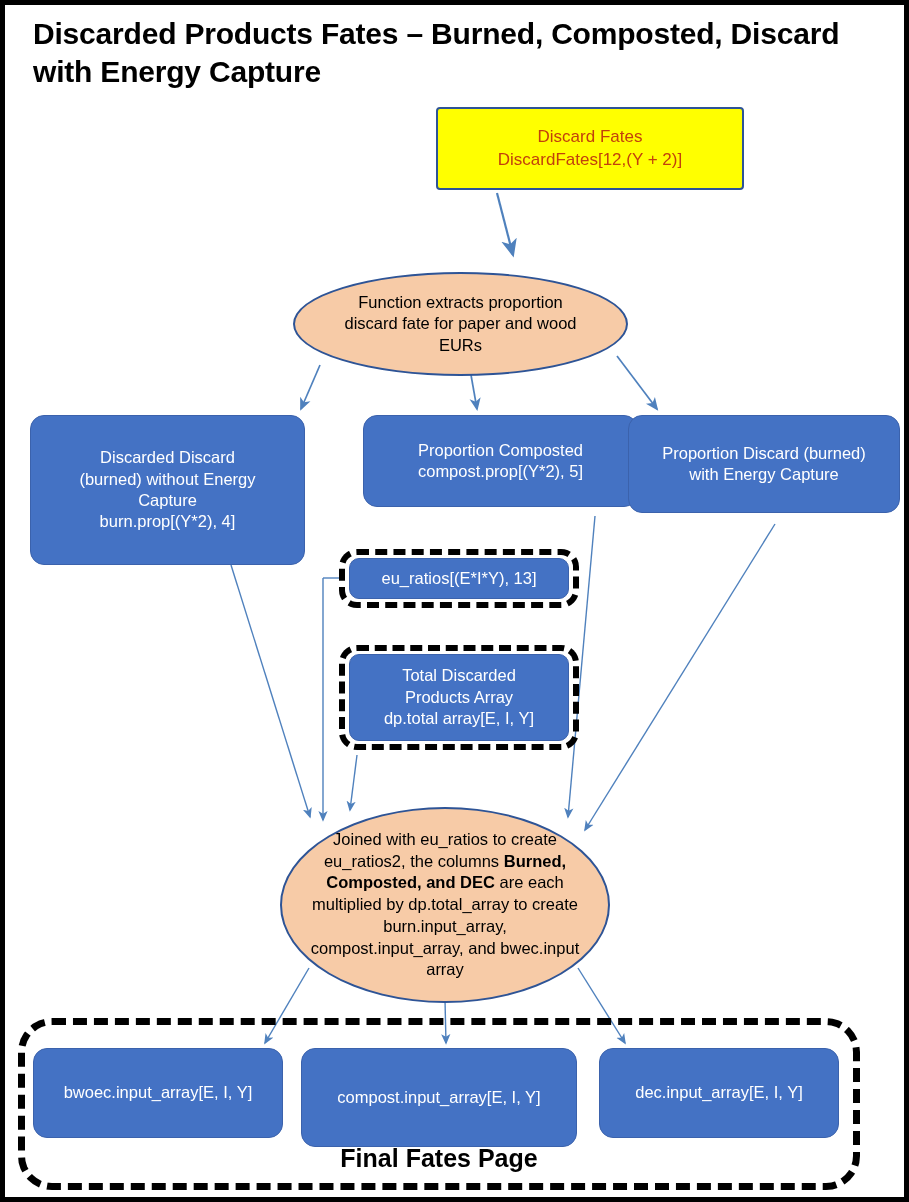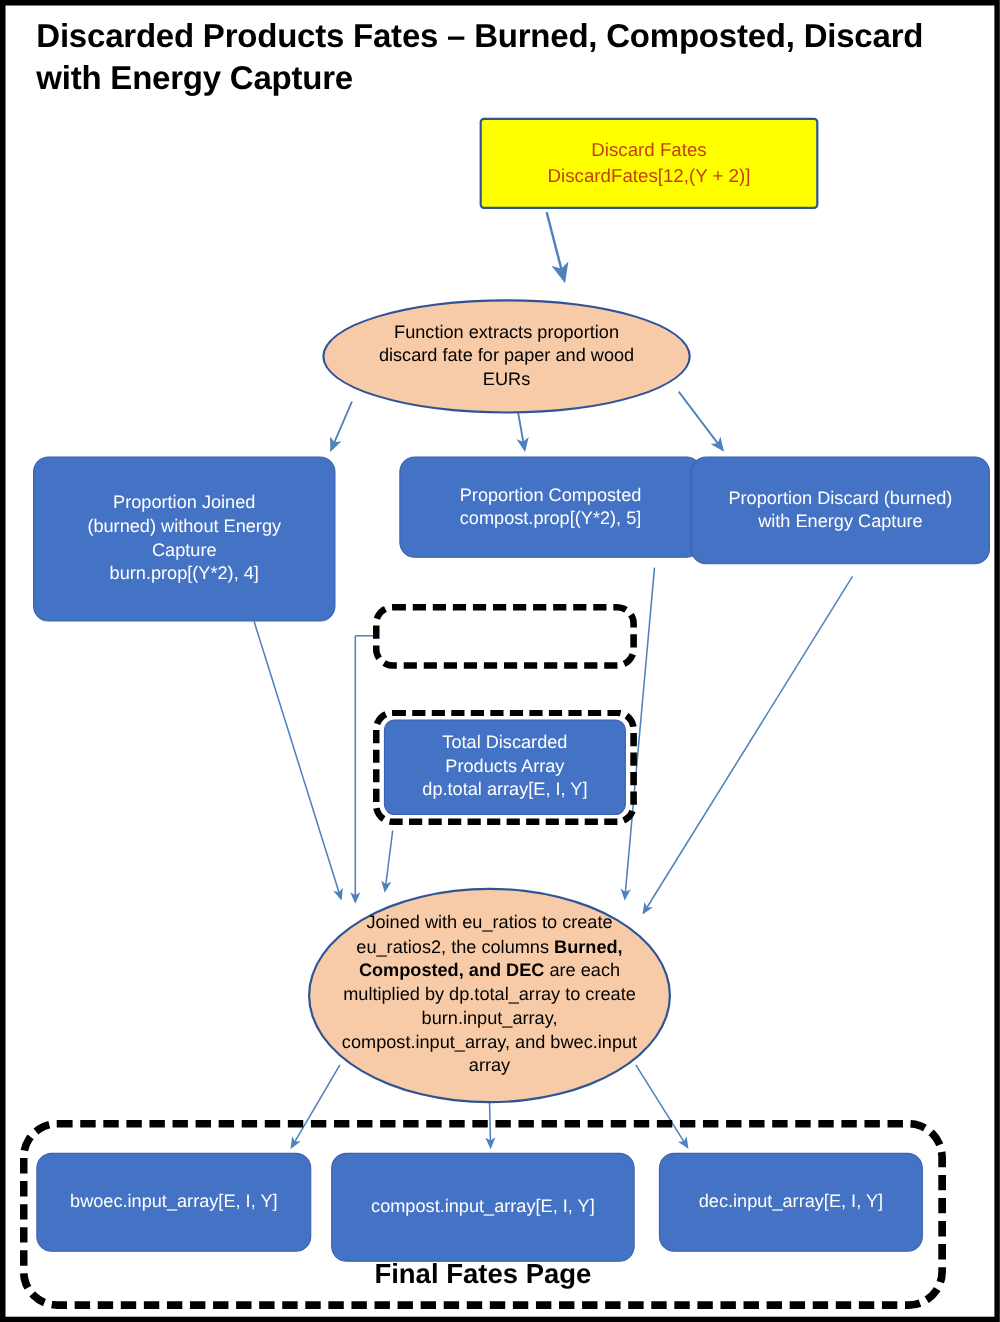--- a/index.html
+++ b/index.html
@@ -159,21 +159,21 @@
   <div class="node ellipse" style="left:288px; top:267px; width:335px; height:104px;">
     <div>
       <div>Function extracts proportion</div>
       <div>discard fate for paper and wood</div>
       <div>EURs</div>
     </div>
   </div>
 
   <div class="node box" style="left:25px; top:410px; width:275px; height:150px;">
     <div>
-      <div>Proportion Joined</div>
+      <div>Discarded Discard</div>
       <div>(burned) without Energy</div>
       <div>Capture</div>
       <div>burn.prop[(Y*2), 4]</div>
     </div>
   </div>
 
   <div class="node box" style="left:358px; top:410px; width:275px; height:92px;">
     <div>
       <div>Proportion Composted</div>
       <div>compost.prop[(Y*2), 5]</div>
@@ -181,20 +181,23 @@
   </div>
 
   <div class="node box" style="left:623px; top:410px; width:272px; height:98px;">
     <div>
       <div>Proportion Discard (burned)</div>
       <div>with Energy Capture</div>
     </div>
   </div>
 
   <div class="dashframe" style="left:334px; top:544px; width:240px; height:59px;"></div>
+  <div class="node box" style="left:344px; top:553px; width:220px; height:41px; border-radius:10px;">
+    <div>eu_ratios[(E*I*Y), 13]</div>
+  </div>
 
   <div class="dashframe" style="left:334px; top:640px; width:240px; height:105px;"></div>
   <div class="node box" style="left:344px; top:649px; width:220px; height:87px; border-radius:10px;">
     <div>
       <div>Total Discarded</div>
       <div>Products Array</div>
       <div>dp.total  array[E, I, Y]</div>
     </div>
   </div>
 

